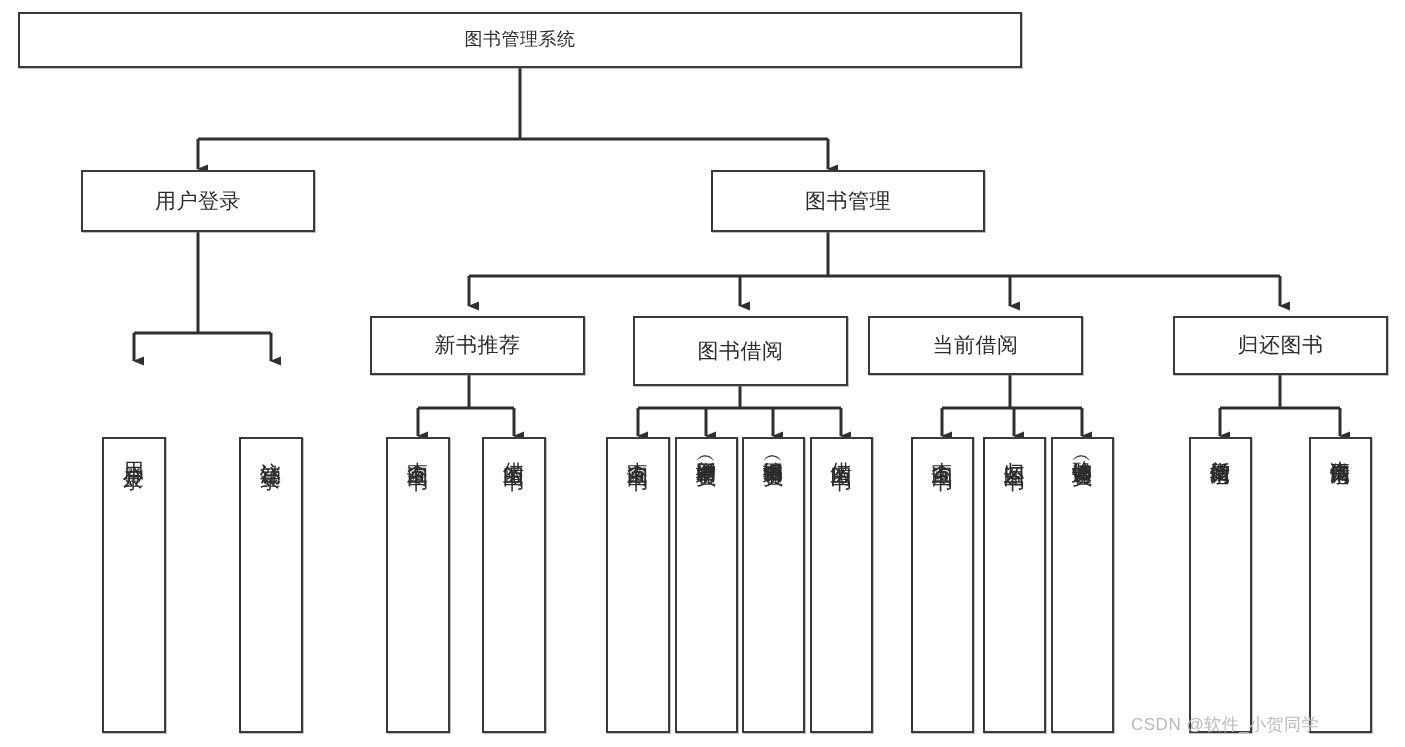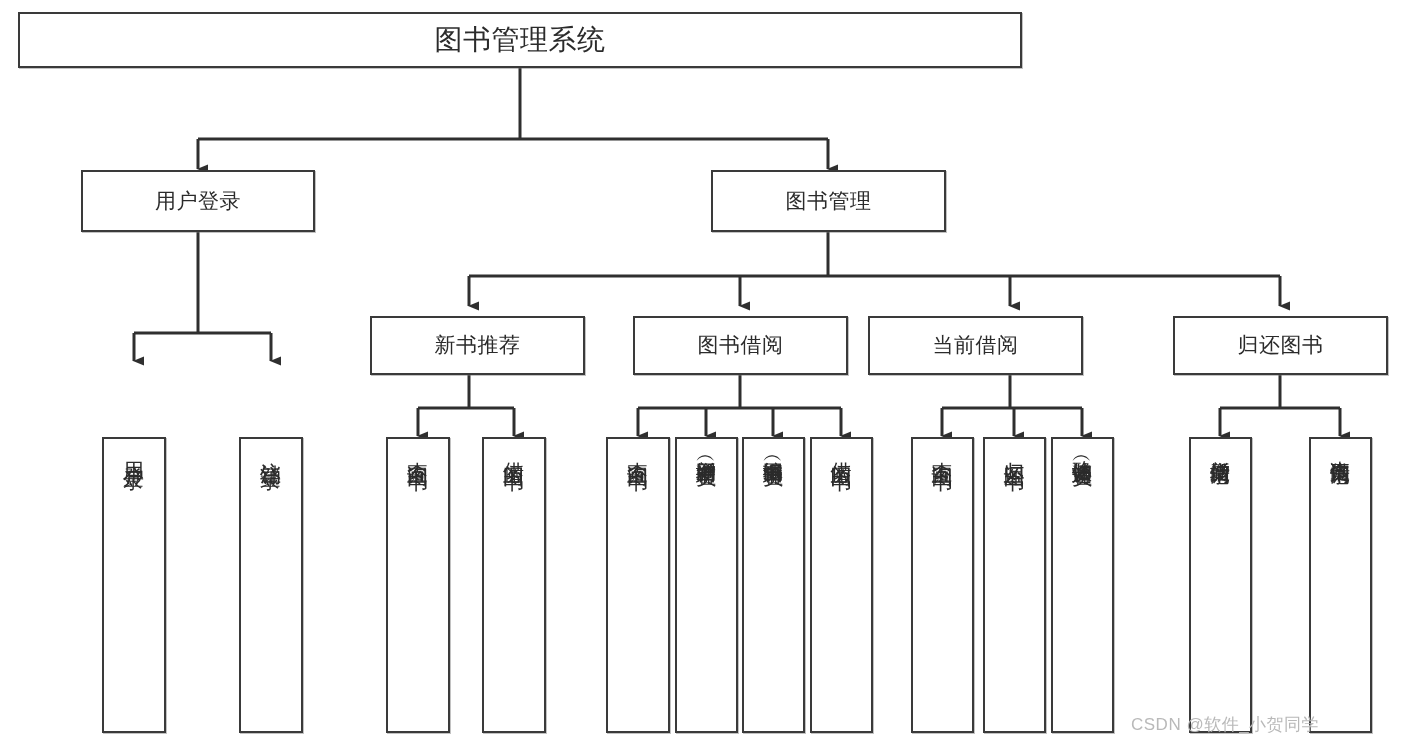--- a/index.html
+++ b/index.html
@@ -40,21 +40,21 @@
     display: block;
     text-align: center;
     line-height: 1.18;
     letter-spacing: 0.5px;
   }
   .node.horizontal .label {
     writing-mode: horizontal-tb;
     font-size: 21px;
   }
   .node.root .label {
-    font-size: 28px;
+    font-size: 18px;
   }
   .node.vertical {
     align-items: flex-start;
     justify-content: center;
     padding-top: 6px;
   }
   .node.vertical .label {
     writing-mode: vertical-rl;
     text-orientation: upright;
     font-size: 21px;
@@ -122,27 +122,27 @@
       </g>
   </svg>
 
   <div id="node-layer">
       <div class="node horizontal root" style="left: 18px; top: 12px; width: 1004px; height: 56px;">
         <span class="label">图书管理系统</span>
       </div>
       <div class="node horizontal" style="left: 81px; top: 170px; width: 234px; height: 62px;">
         <span class="label">用户登录</span>
       </div>
-      <div class="node horizontal" style="left: 711px; top: 170px; width: 235px; height: 62px;">
+      <div class="node horizontal" style="left: 711px; top: 170px; width: 274px; height: 62px;">
         <span class="label">图书管理</span>
       </div>
       <div class="node horizontal" style="left: 370px; top: 316px; width: 215px; height: 59px;">
         <span class="label">新书推荐</span>
       </div>
-      <div class="node horizontal" style="left: 633px; top: 316px; width: 215px; height: 59px;">
+      <div class="node horizontal" style="left: 633px; top: 316px; width: 215px; height: 70px;">
         <span class="label">图书借阅</span>
       </div>
       <div class="node horizontal" style="left: 868px; top: 316px; width: 215px; height: 59px;">
         <span class="label">当前借阅</span>
       </div>
       <div class="node horizontal" style="left: 1173px; top: 316px; width: 215px; height: 59px;">
         <span class="label">归还图书</span>
       </div>
       <div class="node vertical" style="left: 102px; top: 437px; width: 64px; height: 296px;">
         <span class="label">用户登录</span>

